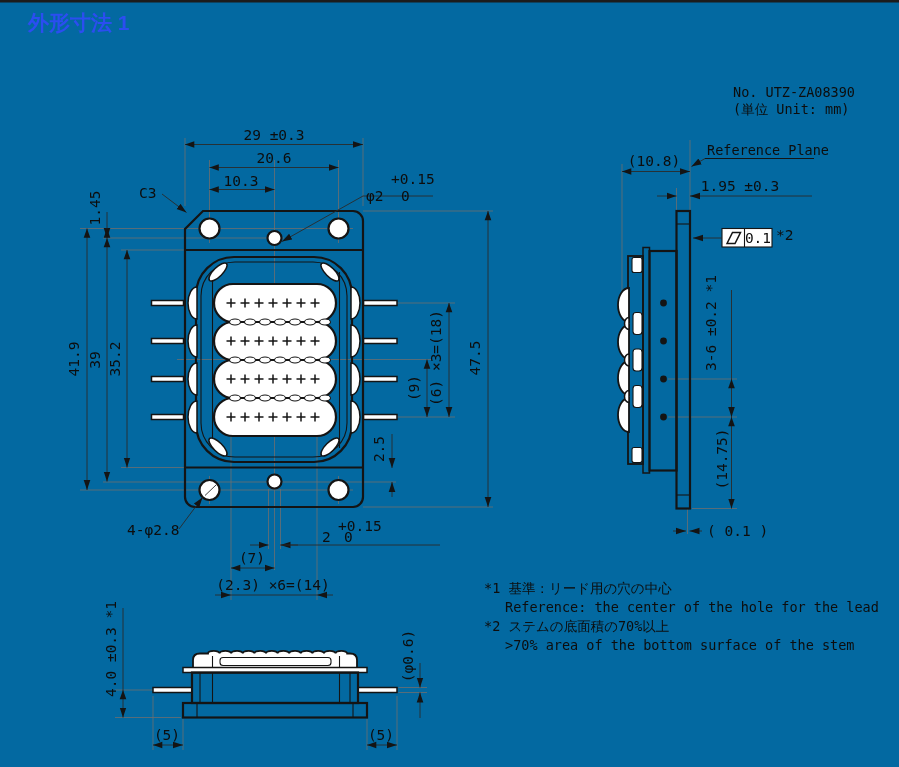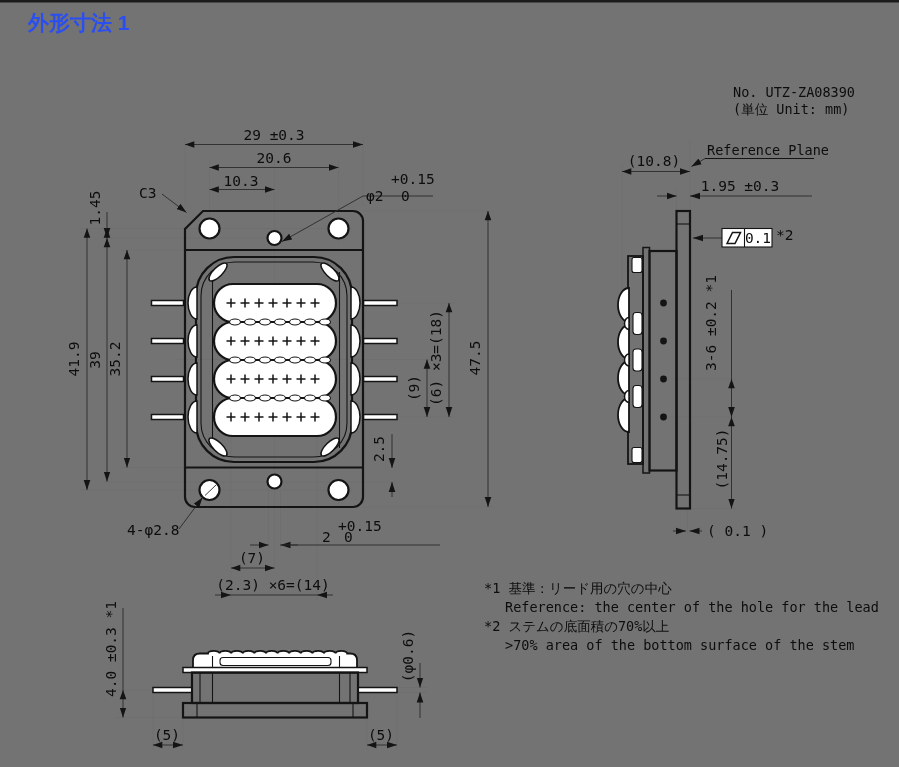--- a/index.html
+++ b/index.html
@@ -1,16 +1,16 @@
 <!DOCTYPE html>
 <html><head>
 <meta charset="utf-8">
 <style>
   html,body{margin:0;padding:0;background:#fff;}
-  #stage{position:relative;width:899px;height:767px;background:#737373;overflow:hidden;}
+  #stage{position:relative;width:899px;height:767px;background:#0369a1;overflow:hidden;}
   svg{display:block;}
   .t  {font:14.5px "DejaVu Sans Mono", monospace; fill:#0d0d0d;}
   .ts {font:13.5px "DejaVu Sans Mono", monospace; fill:#0d0d0d;}
   .title{font:bold 21px "Liberation Sans", sans-serif; fill:#2b4ef0;}
   .s2 {stroke:#141414;stroke-width:2.2;fill:none;}
   .s18{stroke:#141414;stroke-width:1.8;fill:none;}
   .s15{stroke:#141414;stroke-width:1.5;fill:none;}
   .s1 {stroke:#141414;stroke-width:1.1;fill:none;}
   .wf {fill:#ffffff;}
   .thin{stroke:#6e6e6e;stroke-width:0.8;fill:none;}

